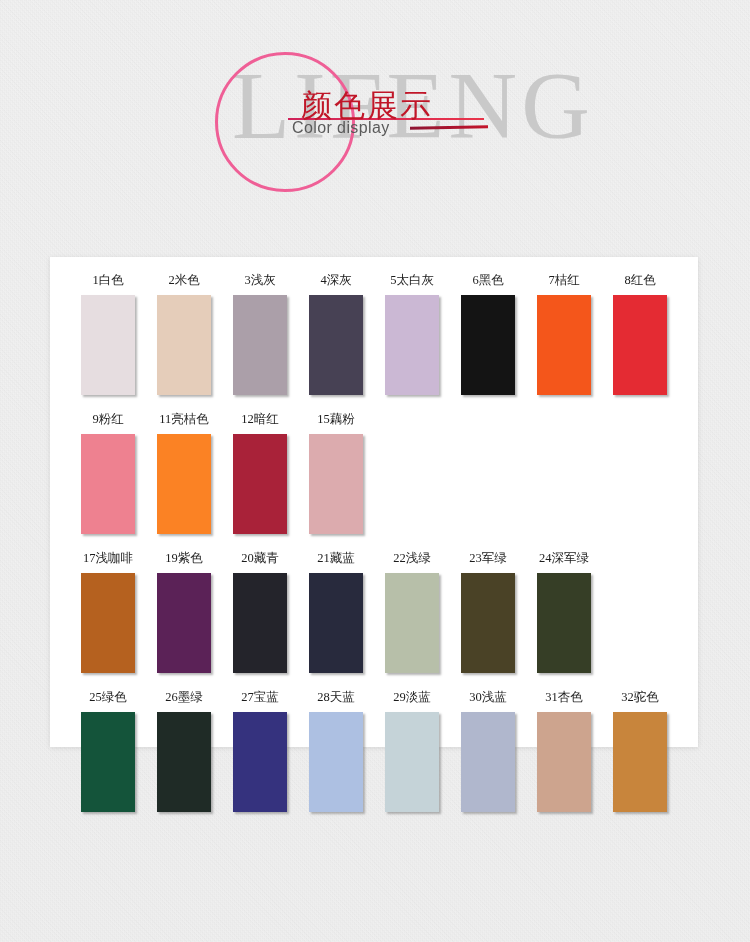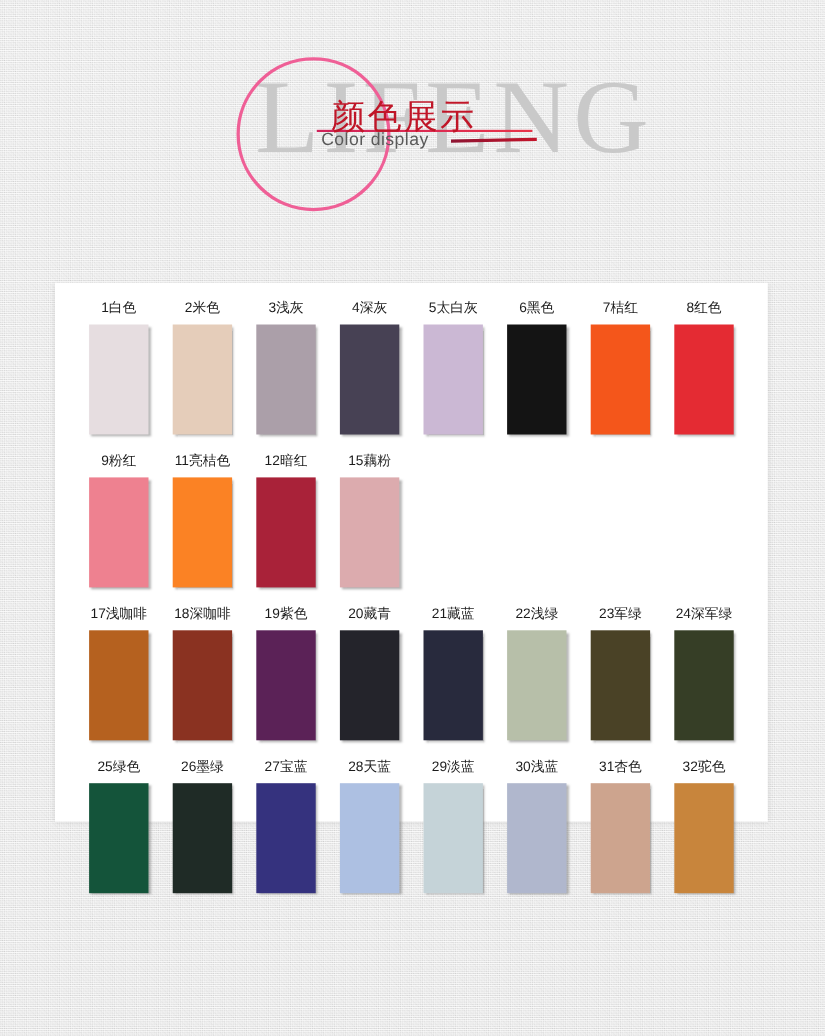--- a/index.html
+++ b/index.html
@@ -107,20 +107,21 @@
 
   
   #swatch-card {
     position: absolute;
     left: 50px;
     top: 257px;
     width: 648px;
     height: 490px;
     background: #ffffff;
     box-shadow: 0 1px 5px rgba(0,0,0,0.10);
+    font-family: Liberation Serif, serif;
   }
 
   #swatch-grid {
     position: absolute;
     left: 31px;
     top: 16px;
     width: 590px;
   }
 
   .swatch-row {
@@ -222,24 +223,20 @@
             <div class="swatch-label">15藕粉</div>
             <div class="swatch-chip" style="background-color: rgb(220, 171, 174);"></div>
           </div>
         </div>
         <div class="swatch-row">
           <div class="swatch-cell">
             <div class="swatch-label">17浅咖啡</div>
             <div class="swatch-chip" style="background-color: rgb(181, 97, 31);"></div>
           </div>
           <div class="swatch-cell">
-            <div class="swatch-label">18深咖啡</div>
-            <div class="swatch-chip" style="background-color: rgb(138, 50, 33);"></div>
-          </div>
-          <div class="swatch-cell">
             <div class="swatch-label">19紫色</div>
             <div class="swatch-chip" style="background-color: rgb(91, 34, 87);"></div>
           </div>
           <div class="swatch-cell">
             <div class="swatch-label">20藏青</div>
             <div class="swatch-chip" style="background-color: rgb(36, 36, 43);"></div>
           </div>
           <div class="swatch-cell">
             <div class="swatch-label">21藏蓝</div>
             <div class="swatch-chip" style="background-color: rgb(40, 42, 61);"></div>

